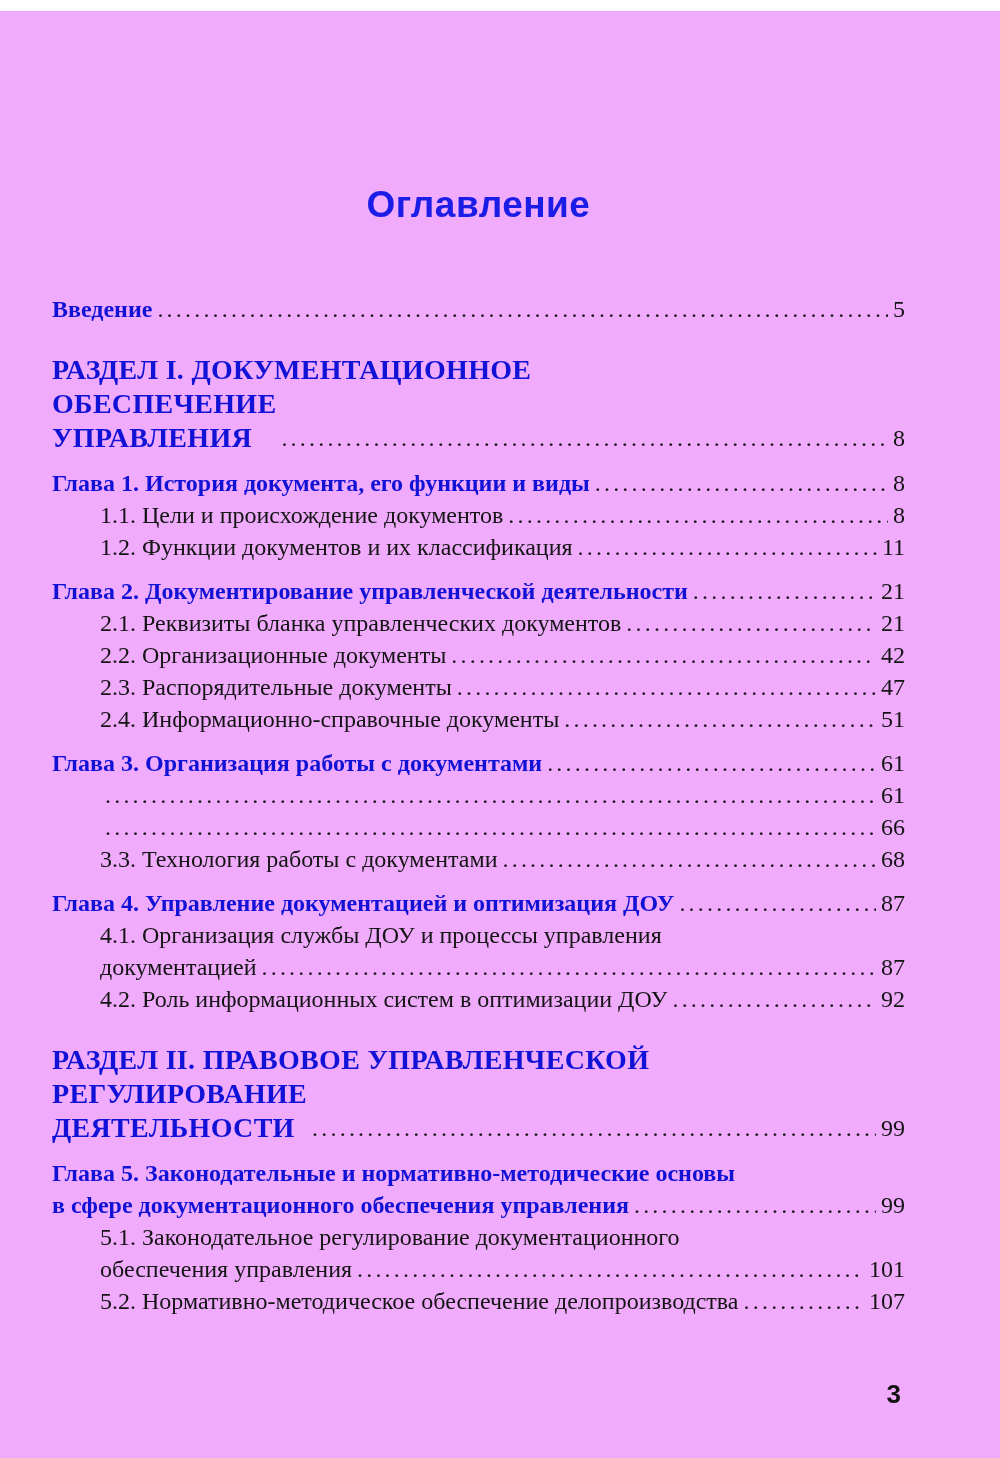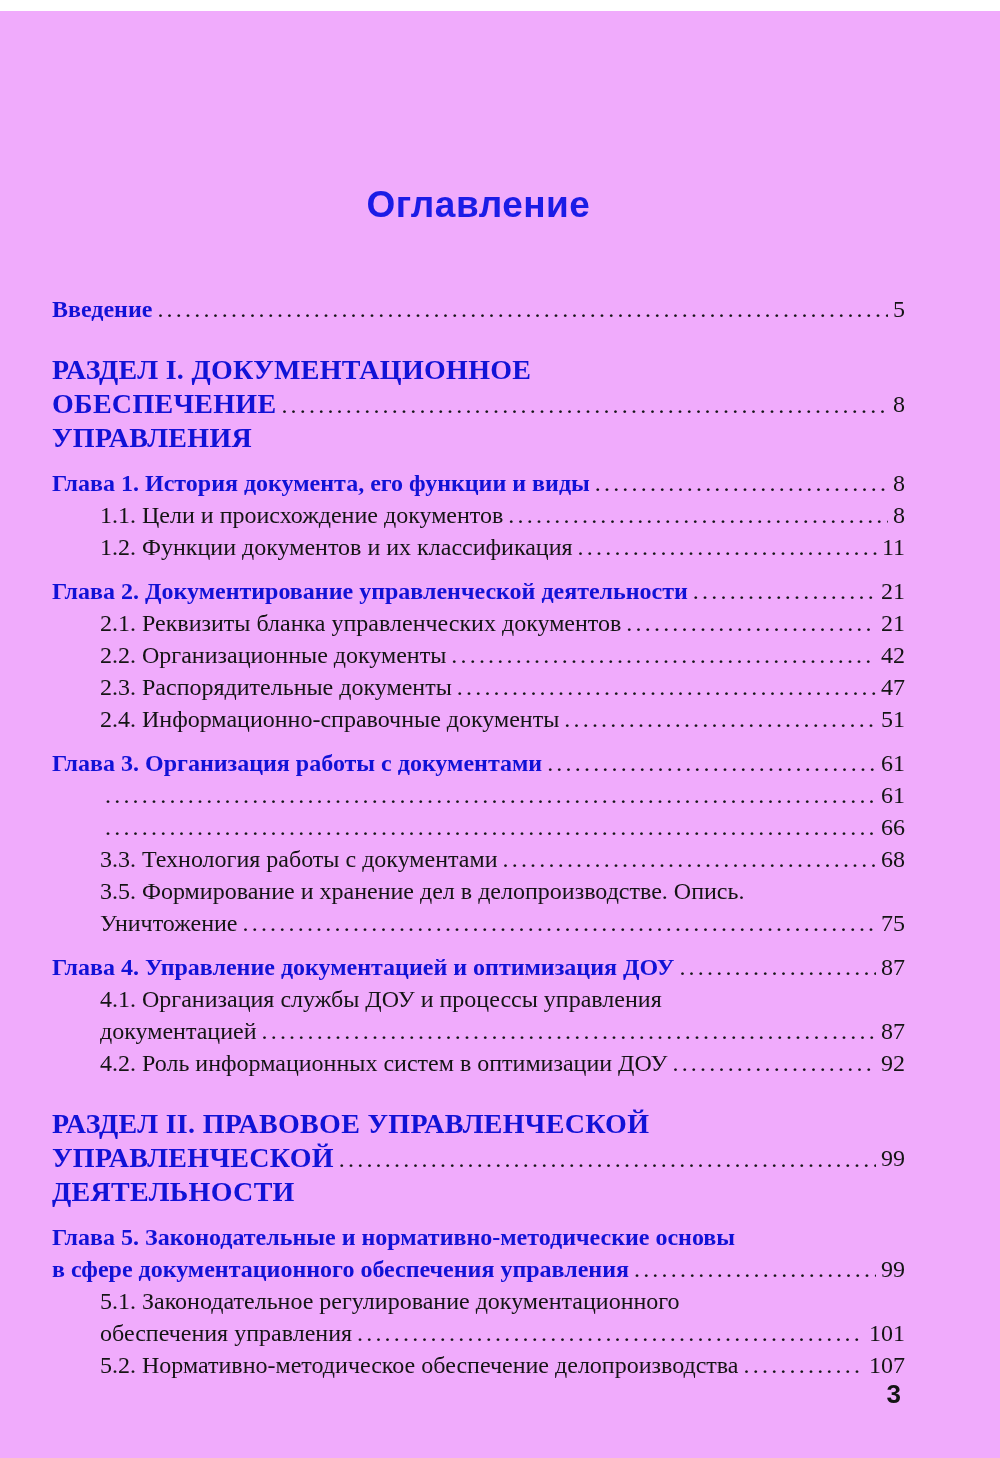--- a/index.html
+++ b/index.html
@@ -28,21 +28,21 @@
     font-family: "Liberation Sans", sans-serif;
     font-weight: 700;
     font-size: 37px;
     line-height: 52px;
     color: var(--title-blue);
     letter-spacing: 0.5px;
   }
   .entry { margin: 0; }
   .line {
     display: flex;
-    align-items: flex-start;
+    align-items: flex-end;
     font-size: 24px;
     line-height: 32px;
   }
   .text { white-space: nowrap; }
   .intro .text, .part .text, .chapter .text {
     color: var(--blue);
     font-weight: 700;
   }
   .part { margin-top: 28px; }
   .part .line { font-size: 28px; line-height: 34px; }
@@ -180,30 +180,20 @@
             <span class="page-num">66</span>
           </div>
         </div>
         <div class="entry item">
           <div class="line">
             <span class="text">3.3. Технология работы с документами</span>
             <span class="leader"></span>
             <span class="page-num">68</span>
           </div>
         </div>
-        <div class="entry item">
-          <div class="line">
-            <span class="text">3.5. Формирование и хранение дел в делопроизводстве. Опись.</span>
-          </div>
-          <div class="line">
-            <span class="text">Уничтожение</span>
-            <span class="leader"></span>
-            <span class="page-num">75</span>
-          </div>
-        </div>
         <div class="entry chapter">
           <div class="line">
             <span class="text">Глава 4. Управление документацией и оптимизация ДОУ</span>
             <span class="leader"></span>
             <span class="page-num">87</span>
           </div>
         </div>
         <div class="entry item">
           <div class="line">
             <span class="text">4.1. Организация службы ДОУ и процессы управления</span>
@@ -219,21 +209,21 @@
             <span class="text">4.2. Роль информационных систем в оптимизации ДОУ</span>
             <span class="leader"></span>
             <span class="page-num">92</span>
           </div>
         </div>
         <div class="entry part">
           <div class="line">
             <span class="text">РАЗДЕЛ II. ПРАВОВОЕ УПРАВЛЕНЧЕСКОЙ</span>
           </div>
           <div class="line">
-            <span class="text">УПРАВЛЕНЧЕСКОЙ ДЕЯТЕЛЬНОСТИ</span>
+            <span class="text">РЕГУЛИРОВАНИЕ ДЕЯТЕЛЬНОСТИ</span>
             <span class="leader"></span>
             <span class="page-num">99</span>
           </div>
         </div>
         <div class="entry chapter">
           <div class="line">
             <span class="text">Глава 5. Законодательные и нормативно-методические основы</span>
           </div>
           <div class="line">
             <span class="text">в сфере документационного обеспечения управления</span>

